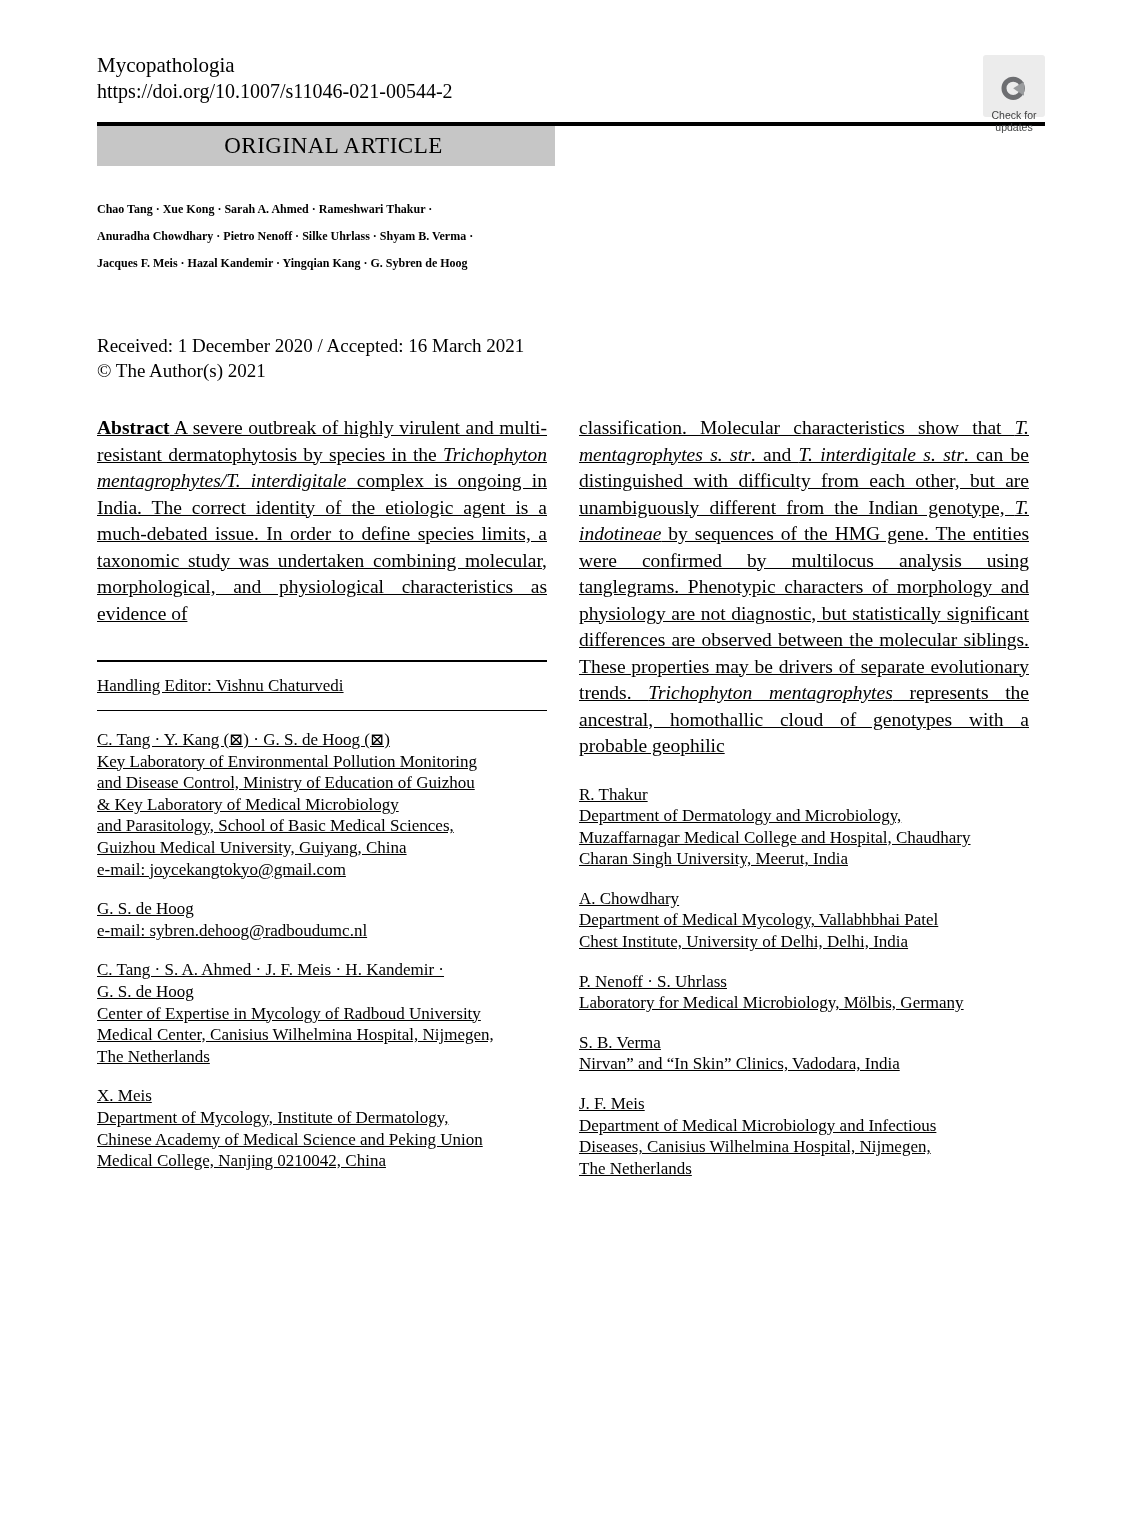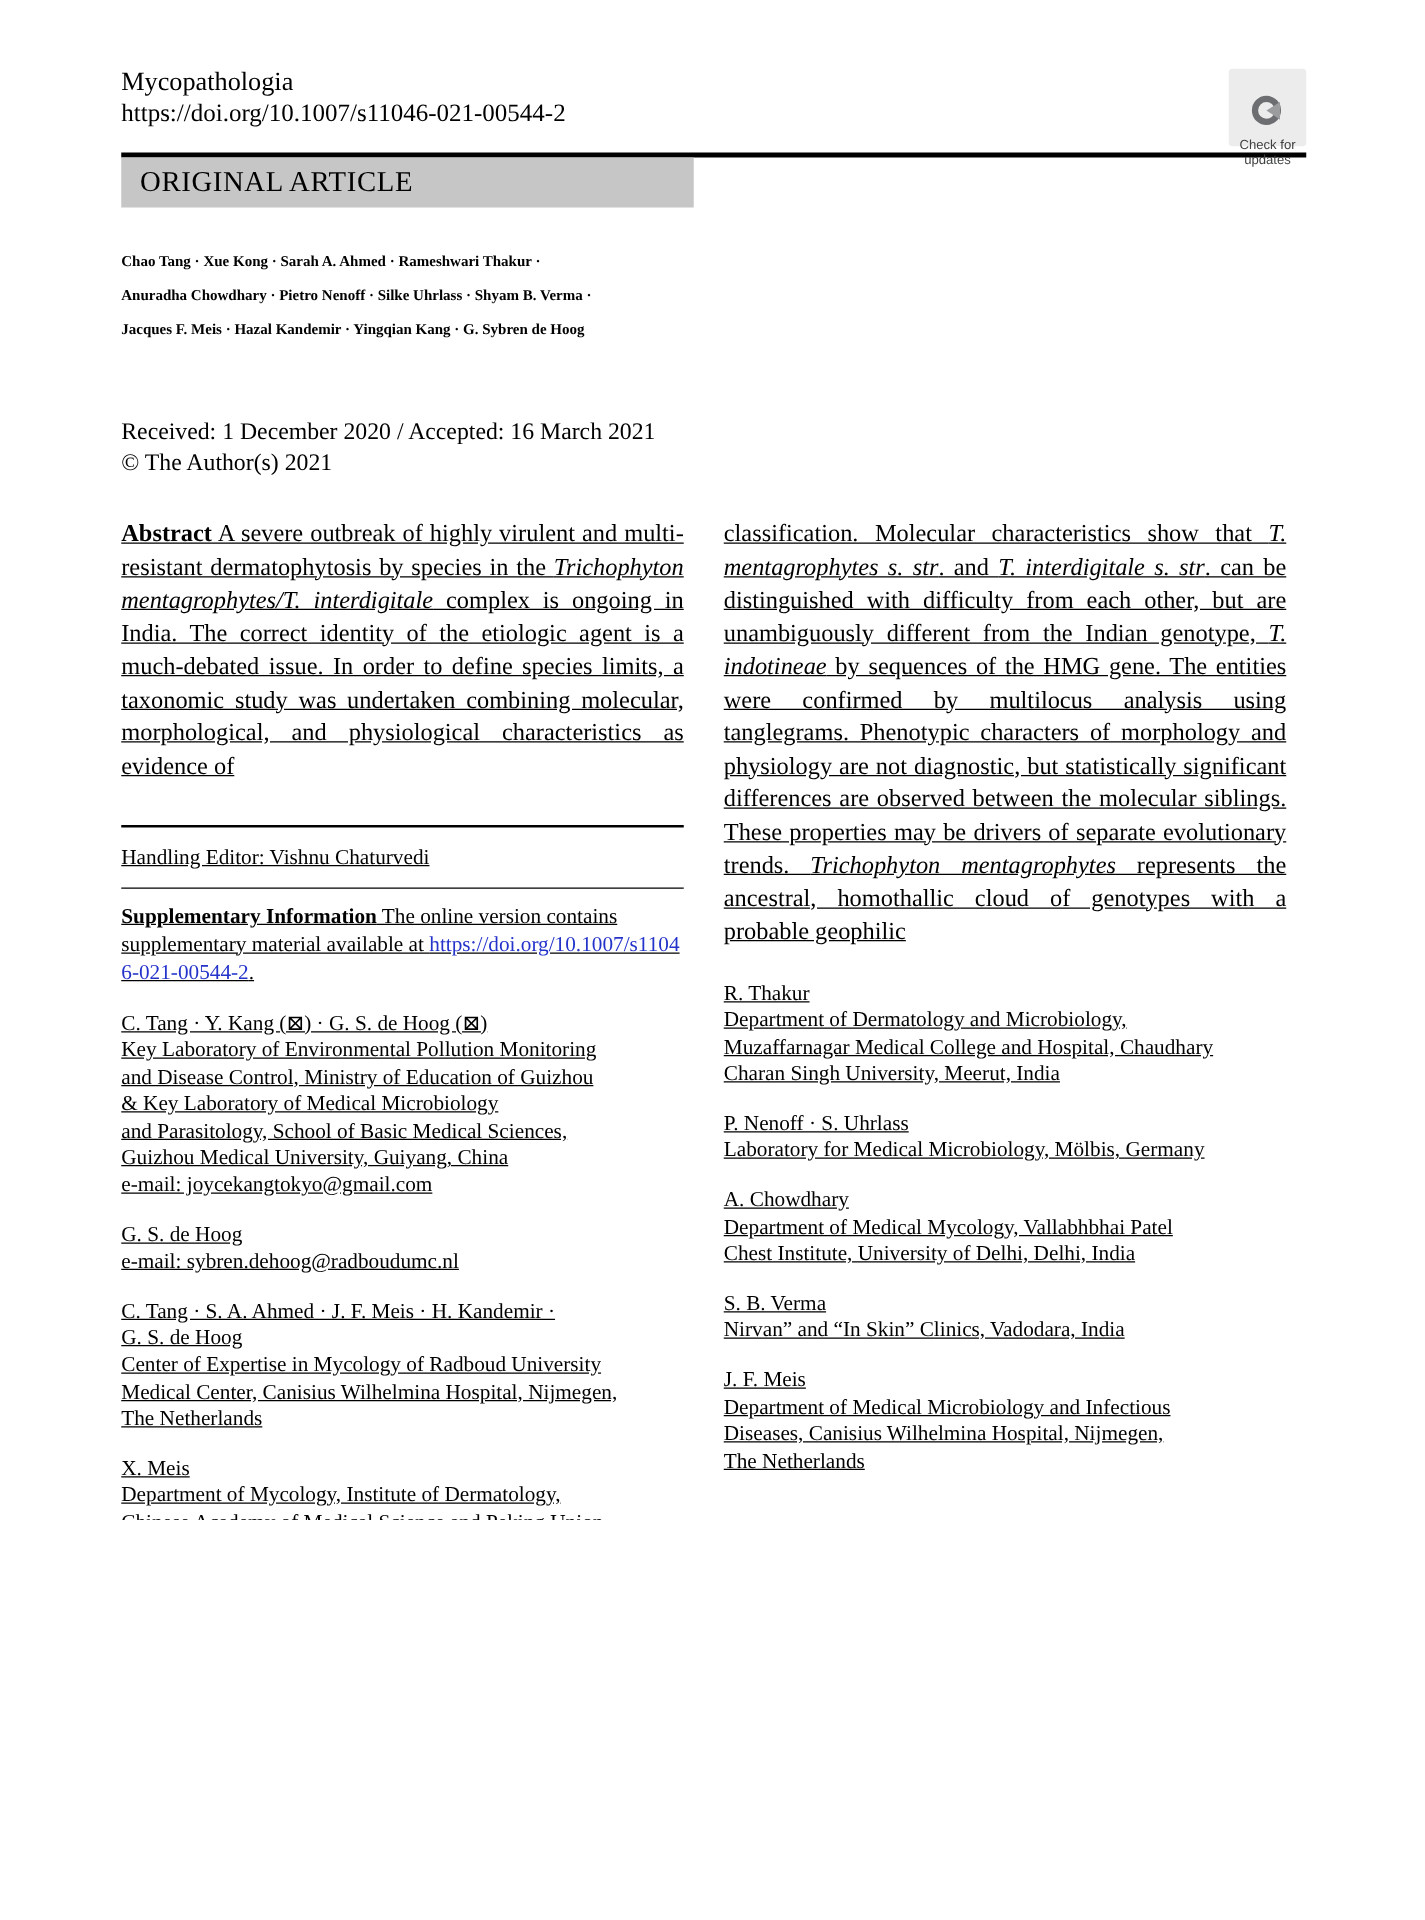--- a/index.html
+++ b/index.html
@@ -20,20 +20,21 @@
 
   .rule-thick { margin-top: 18px; height: 4px; background: #000; width: 100%; }
 
   .article-type-band {
     width: 458px; height: 40px;
     background: #c6c6c6;
     display: flex; align-items: center;
     padding-left: 15px;
     font-size: 23px;
     letter-spacing: 0.5px;
+    justify-content: center;
   }
 
   .badge {
     position: absolute; top: 55px; right: 95px;
     width: 62px; height: 62px;
     background: #ececec;
     border-radius: 3px;
     display: flex; flex-direction: column; align-items: center;
     padding-top: 20px;
     cursor: pointer;
@@ -132,21 +133,20 @@
       <div>© The Author(s) 2021</div>
     </div>
 
     <div class="columns">
 
       <div class="col">
         <div class="abstract" style="white-space: pre-line;"><span style="font-weight: bold;">Abstract</span><span>  A severe outbreak of highly virulent and multi-resistant dermatophytosis by species in the </span><span style="font-style: italic;">Trichophyton mentagrophytes/T. interdigitale</span><span> complex is ongoing in India. The correct identity of the etiologic agent is a much-debated issue. In order to define species limits, a taxonomic study was undertaken combining molecular, morphological, and physiological characteristics as evidence of</span></div>
         <div class="fn-rule"></div>
         <div class="handling-editor">Handling Editor: Vishnu Chaturvedi</div>
         <div class="fn-rule2"></div>
-        <div class="supplementary" style="white-space: pre-line;"><span style="font-weight: bold;">Supplementary Information</span><span>   The online version contains supplementary material available at </span><span class="link">https://doi.org/10.1007/s11046-021-00544-2</span><span>.</span></div>
         <div class="aff-block">C. Tang · Y. Kang (⊠) · G. S. de Hoog (⊠)
 Key Laboratory of Environmental Pollution Monitoring
 and Disease Control, Ministry of Education of Guizhou
 &amp; Key Laboratory of Medical Microbiology
 and Parasitology, School of Basic Medical Sciences,
 Guizhou Medical University, Guiyang, China
 e-mail: joycekangtokyo@gmail.com</div>
         <div class="aff-block">G. S. de Hoog
 e-mail: sybren.dehoog@radboudumc.nl</div>
         <div class="aff-block">C. Tang · S. A. Ahmed · J. F. Meis · H. Kandemir ·
@@ -159,25 +159,25 @@
 Chinese Academy of Medical Science and Peking Union
 Medical College, Nanjing 0210042, China</div>
       </div>
 
       <div class="col">
         <div class="abstract" style="white-space: pre-line;"><span>classification. Molecular characteristics show that </span><span style="font-style: italic;">T. mentagrophytes s. str</span><span>. and </span><span style="font-style: italic;">T. interdigitale s. str</span><span>. can be distinguished with difficulty from each other, but are unambiguously different from the Indian genotype, </span><span style="font-style: italic;">T. indotineae</span><span> by sequences of the HMG gene. The entities were confirmed by multilocus analysis using tanglegrams. Phenotypic characters of morphology and physiology are not diagnostic, but statistically significant differences are observed between the molecular siblings. These properties may be drivers of separate evolutionary trends. </span><span style="font-style: italic;">Trichophyton mentagrophytes</span><span> represents the ancestral, homothallic cloud of genotypes with a probable geophilic</span></div>
         <div class="aff-block aff-first-right">R. Thakur
 Department of Dermatology and Microbiology,
 Muzaffarnagar Medical College and Hospital, Chaudhary
 Charan Singh University, Meerut, India</div>
-        <div class="aff-block">P. Nenoff · S. Uhrlass
-Laboratory for Medical Microbiology, Mölbis, Germany</div>
         <div class="aff-block">A. Chowdhary
 Department of Medical Mycology, Vallabhbhai Patel
 Chest Institute, University of Delhi, Delhi, India</div>
+        <div class="aff-block">P. Nenoff · S. Uhrlass
+Laboratory for Medical Microbiology, Mölbis, Germany</div>
         <div class="aff-block">S. B. Verma
 Nirvan” and “In Skin” Clinics, Vadodara, India</div>
         <div class="aff-block">J. F. Meis
 Department of Medical Microbiology and Infectious
 Diseases, Canisius Wilhelmina Hospital, Nijmegen,
 The Netherlands</div>
       </div>
 
     </div>
   </div>

